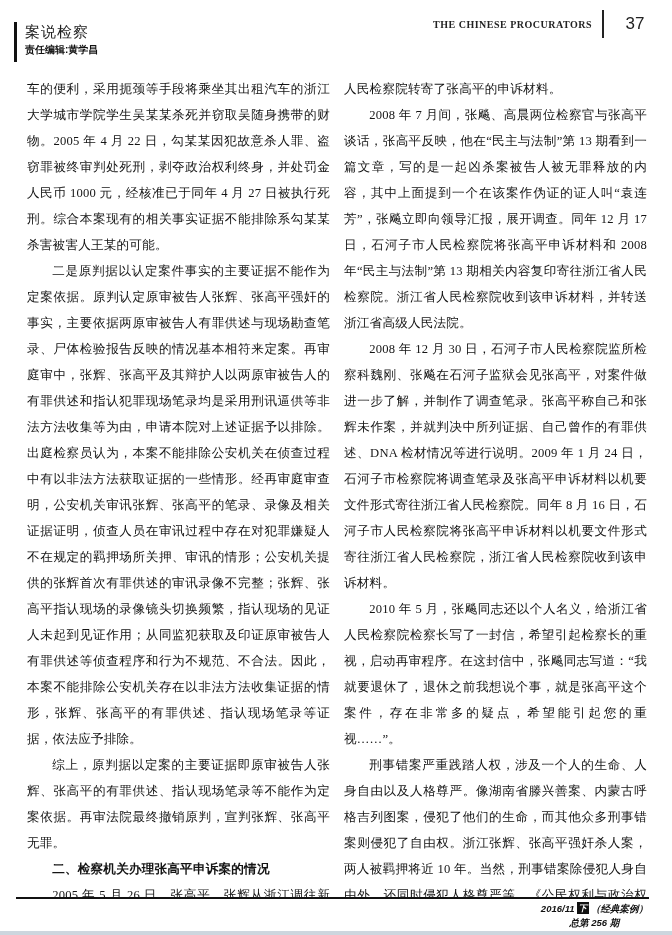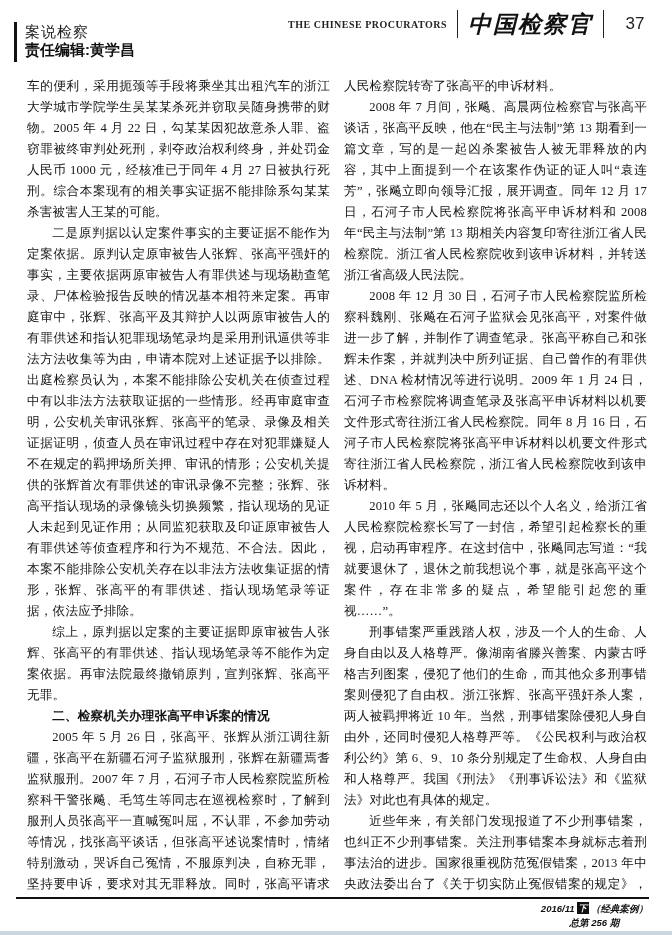--- a/index.html
+++ b/index.html
@@ -10,32 +10,32 @@
     font-family: "Liberation Serif", serif;
     color: #1a1a1a;
     overflow: hidden;
   }
   
   .header { position: absolute; top: 6px; left: 14px; right: 20px; height: 46px; }
   .header-left { position: absolute; left: 0; top: 16px; display: flex; }
   .header-bar { width: 3px; background: #111; margin-right: 8px; height: 40px; }
   .header-titles { display: flex; flex-direction: column; }
   .column-label { font-size: 15px; letter-spacing: 1px; color: #222; line-height: 20px; }
-  .editor-label { font-size: 15px; font-weight: bold; font-family: "Liberation Sans", sans-serif; color: #111; line-height: 16px; }
+  .editor-label { font-size: 10px; font-weight: bold; font-family: "Liberation Sans", sans-serif; color: #111; line-height: 16px; }
   .header-right { position: absolute; right: 0; top: 2px; display: flex; align-items: center; height: 32px; }
   .journal-en { font-size: 10px; font-weight: bold; letter-spacing: 0.5px; font-variant: small-caps; font-family: "Liberation Serif", serif; color: #222; margin-right: 10px; }
   .vrule { width: 1px; height: 28px; background: #222; }
   .journal-cn { font-size: 23px; font-weight: bold; font-style: italic; letter-spacing: 2px; padding: 0 10px; color: #111; font-family: "DejaVu Serif", serif; }
   .page-number { font-size: 17px; font-family: "Liberation Sans", sans-serif; color: #222; padding-left: 14px; width: 34px; text-align: center; }
   
   .content { position: absolute; top: 76px; left: 27px; right: 24px; height: 821px; display: flex; overflow: hidden; }
   .col { width: 303px; height: 100%; overflow: hidden; }
   .col + .col { margin-left: 14px; }
   .para {
-    margin: 0; font-size: 12.6px; line-height: 21px;
+    margin: 0; font-size: 12.6px; line-height: 26px;
     text-align: justify; letter-spacing: 0.2px; color: #141414;
   }
   .para.indent { text-indent: 2em; }
   .para.heading { font-weight: bold; font-family: "Liberation Sans", sans-serif; letter-spacing: 0.2px; }
   
   .footer-rule { position: absolute; left: 16px; right: 23px; top: 897px; height: 2px; background: #111; }
   .footer { position: absolute; right: 24px; top: 902px; text-align: center; font-family: "Liberation Sans", sans-serif; font-weight: bold; font-size: 9.5px; color: #111; line-height: 14px; font-style: italic; }
   .issue-box {
     display: inline-block; background: #111; color: #fff;
     font-size: 8.5px; line-height: 10px; padding: 1px 2px; margin: 0 2px;
@@ -50,21 +50,20 @@
   <div class="header-left">
     <div class="header-bar"></div>
     <div class="header-titles">
       <span class="column-label">案说检察</span>
       <span class="editor-label">责任编辑:黄学昌</span>
     </div>
   </div>
   <div class="header-right">
     <span class="journal-en">THE CHINESE PROCURATORS</span>
     <span class="vrule"></span>
-    <span class="journal-cn">中国检察官</span>
     <span class="vrule"></span>
     <span class="page-number">37</span>
   </div>
 </div>
 
 <div class="content">
   <div class="col">
       <p class="para">车的便利，采用扼颈等手段将乘坐其出租汽车的浙江大学城市学院学生吴某某杀死并窃取吴随身携带的财物。2005 年 4 月 22 日，勾某某因犯故意杀人罪、盗窃罪被终审判处死刑，剥夺政治权利终身，并处罚金人民币 1000 元，经核准已于同年 4 月 27 日被执行死刑。综合本案现有的相关事实证据不能排除系勾某某杀害被害人王某的可能。</p>
       <p class="para indent">二是原判据以认定案件事实的主要证据不能作为定案依据。原判认定原审被告人张辉、张高平强奸的事实，主要依据两原审被告人有罪供述与现场勘查笔录、尸体检验报告反映的情况基本相符来定案。再审庭审中，张辉、张高平及其辩护人以两原审被告人的有罪供述和指认犯罪现场笔录均是采用刑讯逼供等非法方法收集等为由，申请本院对上述证据予以排除。出庭检察员认为，本案不能排除公安机关在侦查过程中有以非法方法获取证据的一些情形。经再审庭审查明，公安机关审讯张辉、张高平的笔录、录像及相关证据证明，侦查人员在审讯过程中存在对犯罪嫌疑人不在规定的羁押场所关押、审讯的情形；公安机关提供的张辉首次有罪供述的审讯录像不完整；张辉、张高平指认现场的录像镜头切换频繁，指认现场的见证人未起到见证作用；从同监犯获取及印证原审被告人有罪供述等侦查程序和行为不规范、不合法。因此，本案不能排除公安机关存在以非法方法收集证据的情形，张辉、张高平的有罪供述、指认现场笔录等证据，依法应予排除。</p>
       <p class="para indent">综上，原判据以定案的主要证据即原审被告人张辉、张高平的有罪供述、指认现场笔录等不能作为定案依据。再审法院最终撤销原判，宣判张辉、张高平无罪。</p>

